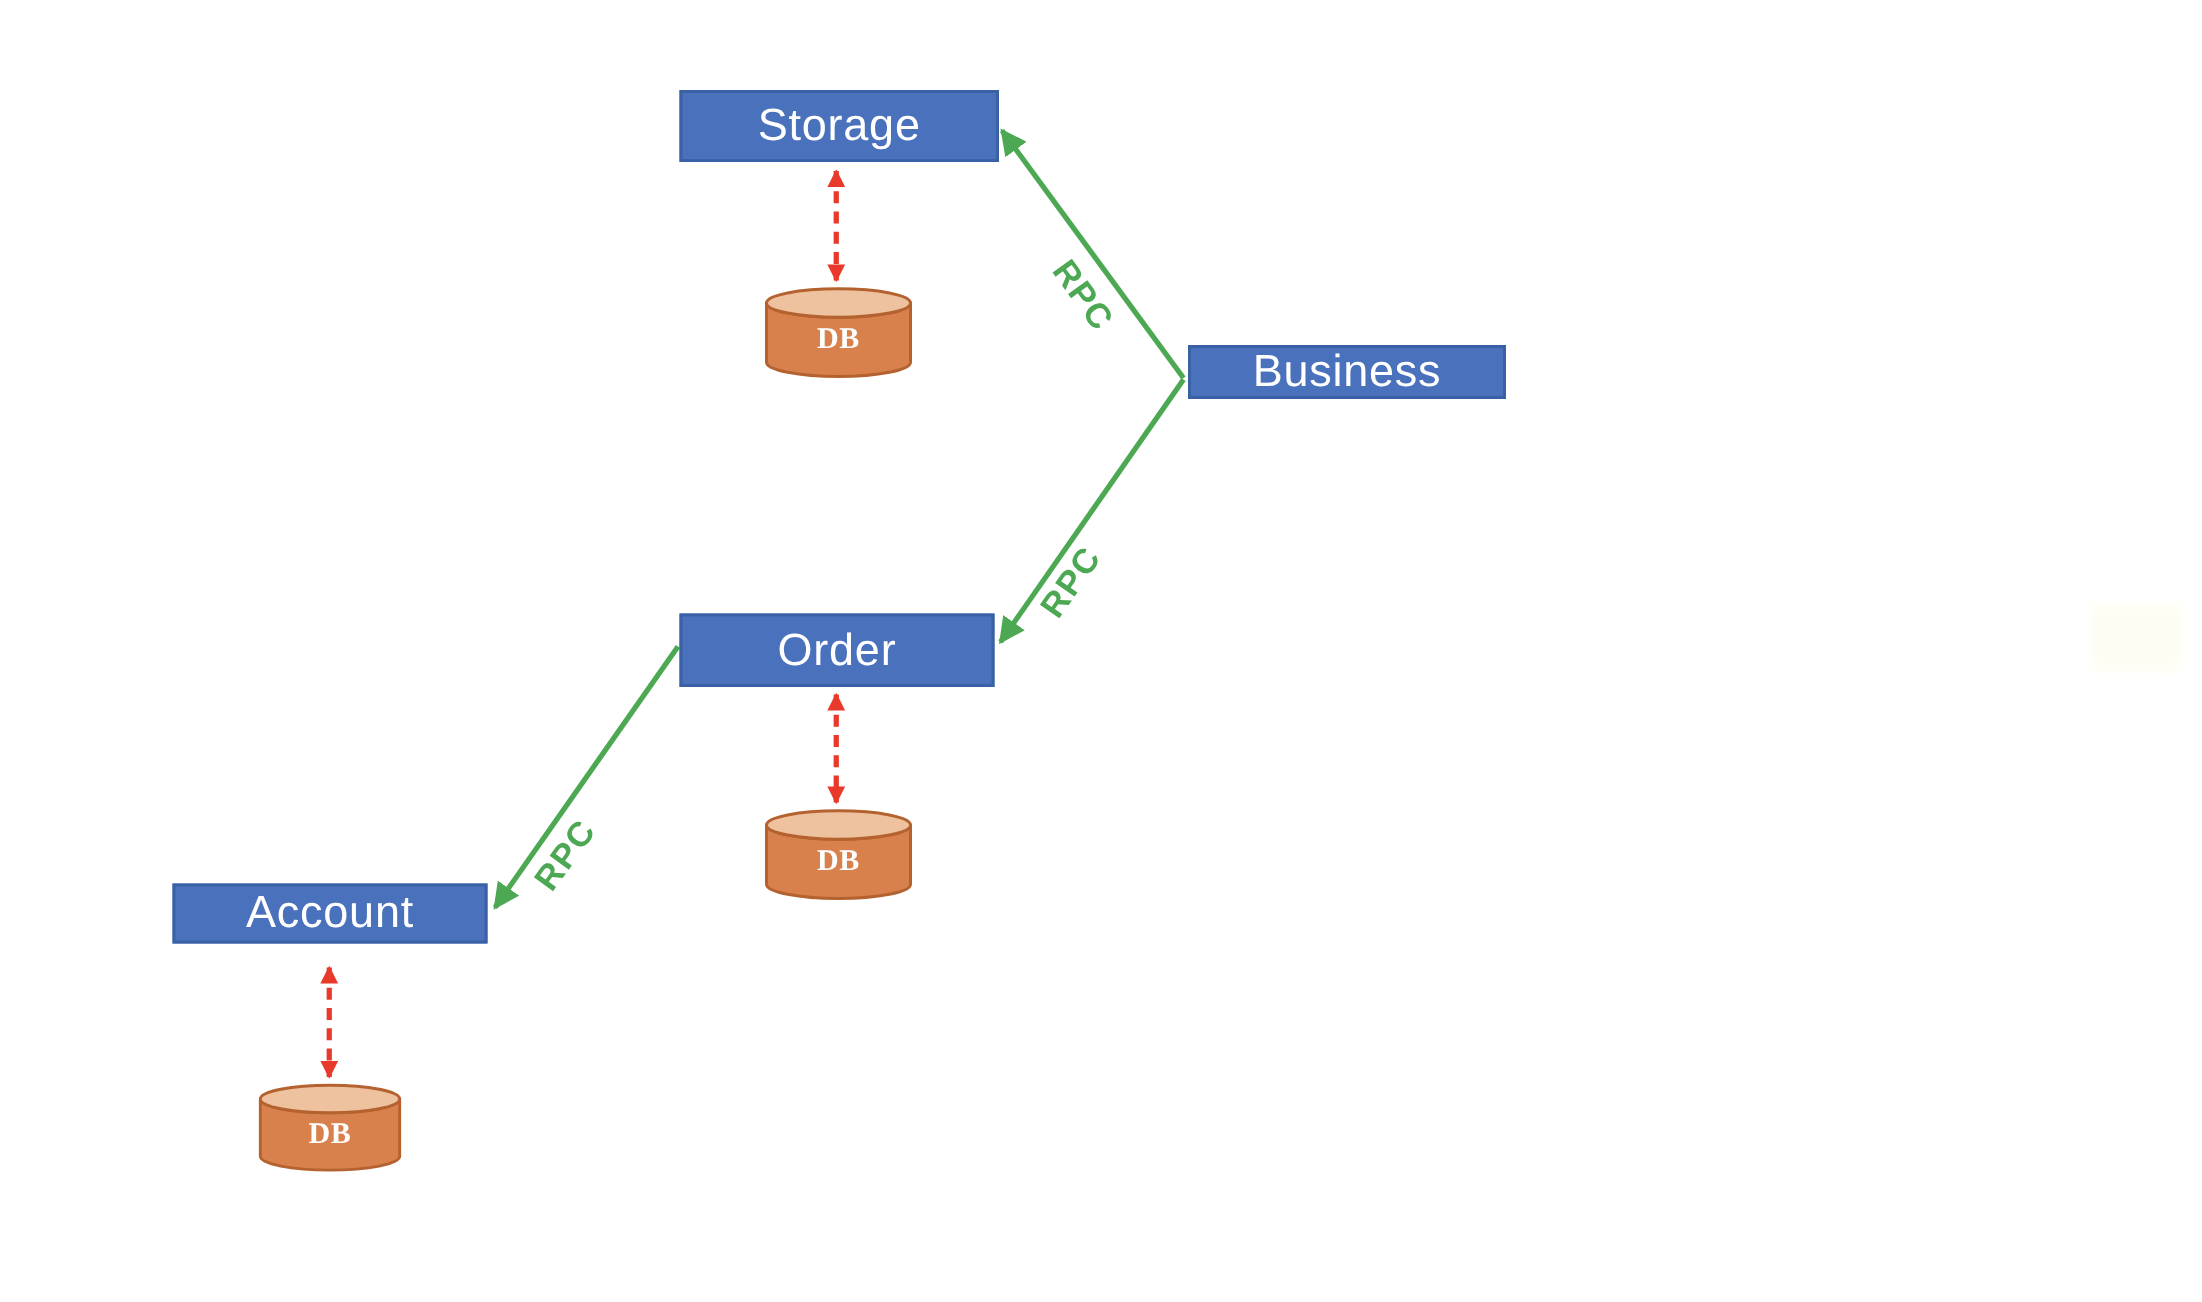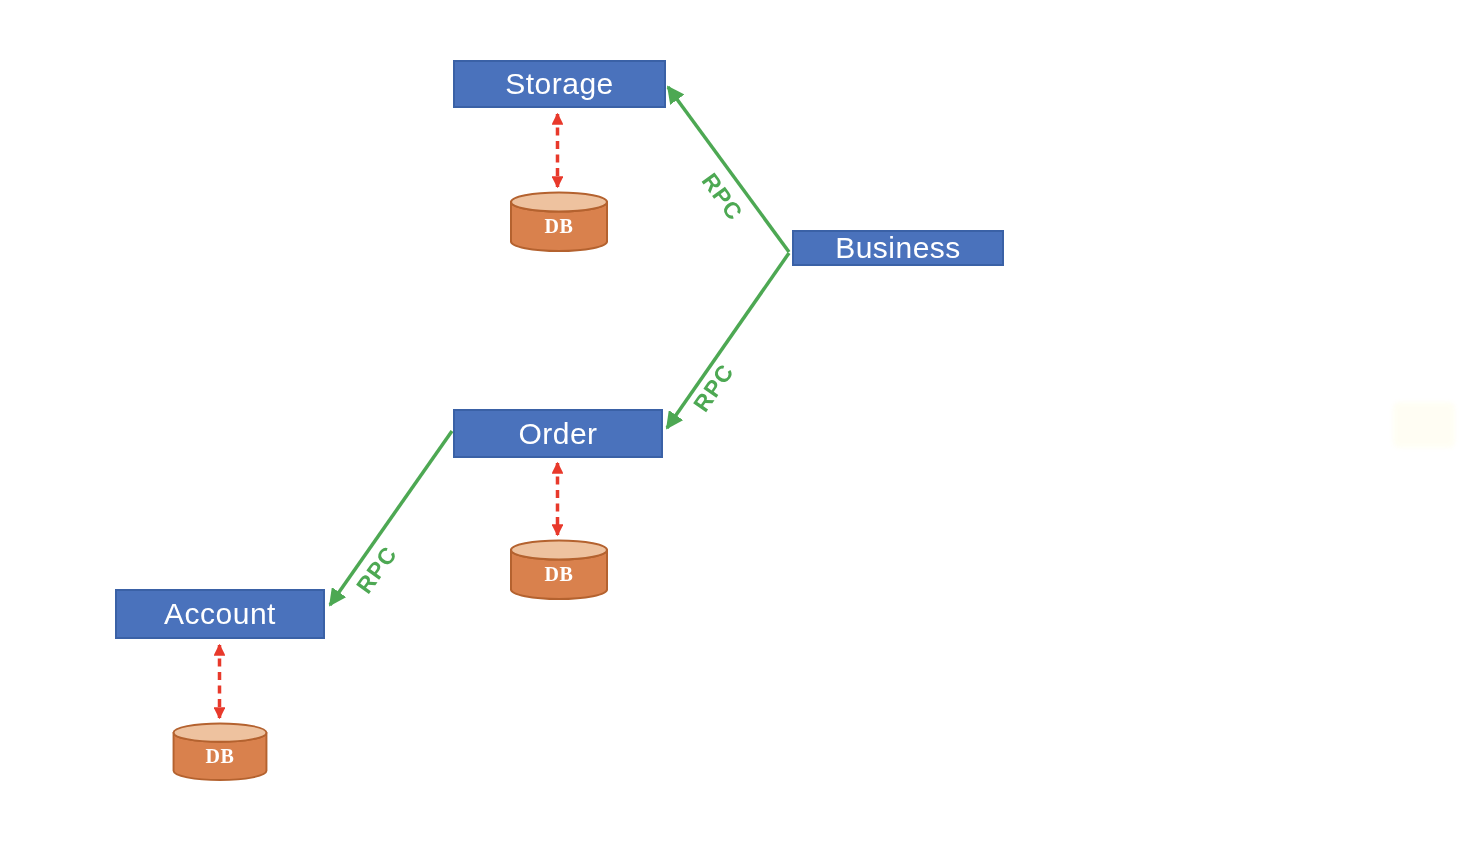--- a/index.html
+++ b/index.html
@@ -110,21 +110,21 @@
   </div>
 
   <div class="service-box" style="left:792px; top:230px; width:212px; height:36px;">
     <span>Business</span>
   </div>
 
   <div class="service-box" style="left:453px; top:409px; width:210px; height:49px;">
     <span>Order</span>
   </div>
 
-  <div class="service-box" style="left:115px; top:589px; width:210px; height:50px;">
+  <div class="service-box" style="left:115px; top:589px; width:210px; height:40px;">
     <span>Account</span>
   </div>
 
   <div class="db-group" style="left:509px; top:191px; width:100px; height:62px;">
     <svg viewBox="0 0 100 62" xmlns="http://www.w3.org/2000/svg">
       <path d="M2 11 L2 50.5 A48 9.5 0 0 0 98 50.5 L98 11 A48 9.5 0 0 1 2 11 Z" fill="#d9814d" stroke="#b4622f" stroke-width="2" stroke-linejoin="round"></path>
       <ellipse cx="50" cy="11" rx="48" ry="9.5" fill="#eec29f" stroke="#b4622f" stroke-width="2"></ellipse>
     </svg>
     <span class="db-label">DB</span>
   </div>

